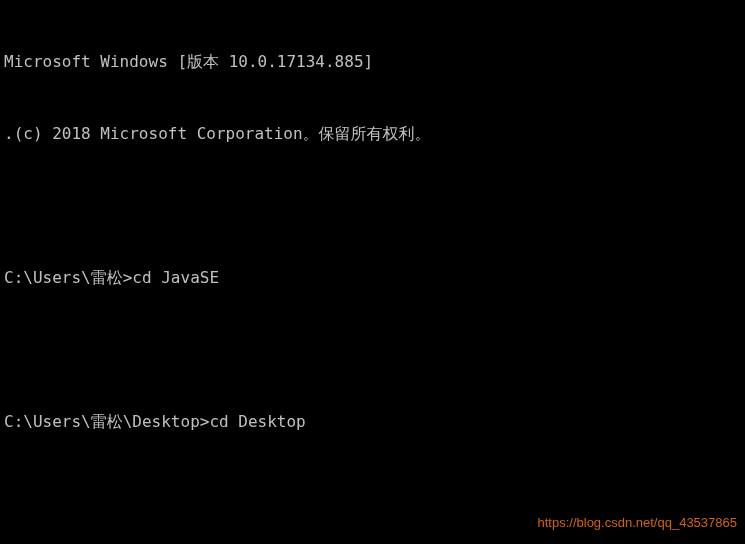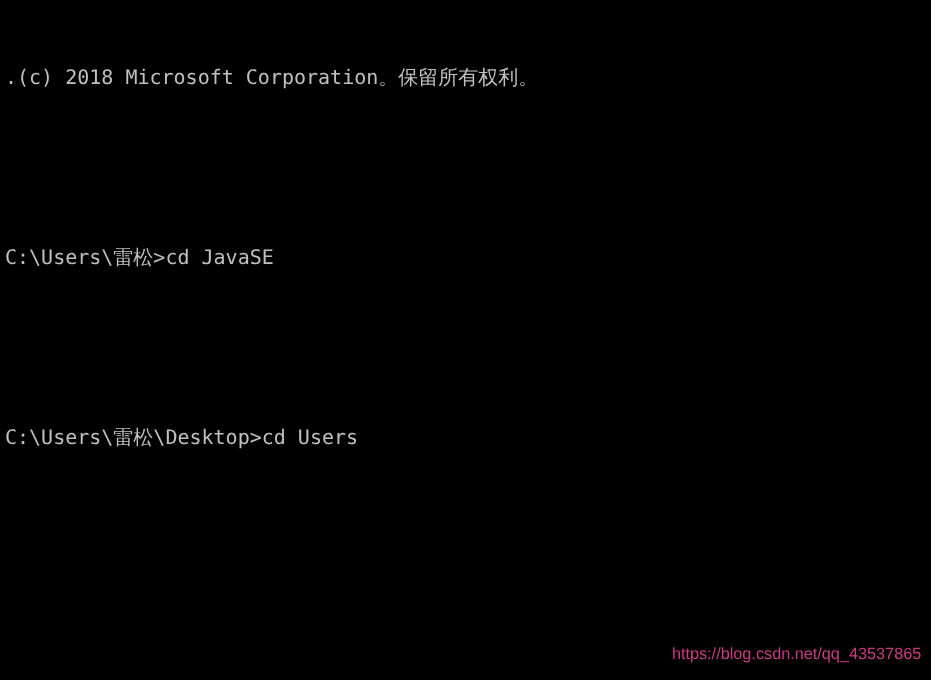--- a/index.html
+++ b/index.html
@@ -25,35 +25,36 @@
       z-index: 1;
     }
     .line {
       min-height: 24px;
     }
     .watermark {
       position: absolute;
       bottom: 12px;
       right: 8px;
       font-size: 13px;
-      color: #ec4899;
+      color: #f97316;
       opacity: 0.85;
       font-family: Arial, sans-serif;
       z-index: 2;
     }
   </style>
 </head>
 <body>
 
 <div class="terminal">
+  <div class="line">Microsoft Windows [版本 10.0.17134.885]</div>
   <div class="line">.(c) 2018 Microsoft Corporation。保留所有权利。</div>
   <div class="line"> </div>
   <div class="line"><span>C:\Users\雷松&gt;</span><span>cd JavaSE</span></div>
   <div class="line"> </div>
-  <div class="line"><span>C:\Users\雷松\Desktop&gt;</span><span>cd Users</span></div>
+  <div class="line"><span>C:\Users\雷松\Desktop&gt;</span><span>cd Desktop</span></div>
   <div class="line"> </div>
   
   
   
   
   
   
   
   
   

